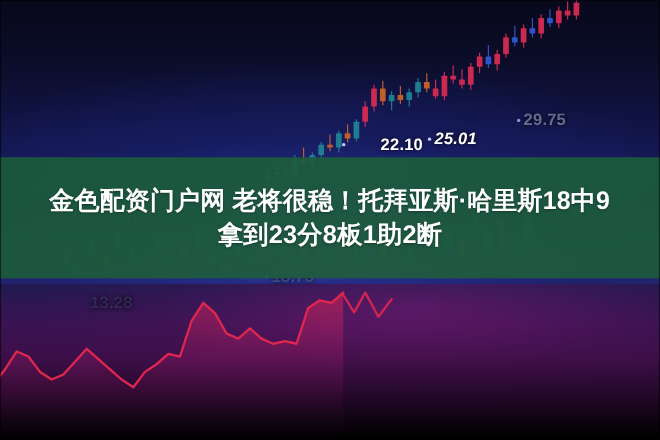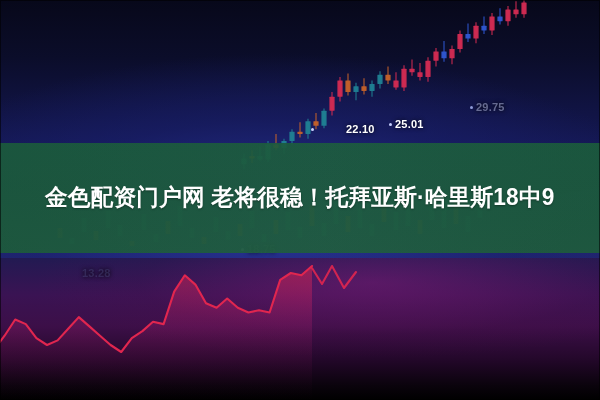--- a/index.html
+++ b/index.html
@@ -52,21 +52,21 @@
     width: 600px; height: 400px;
     overflow: visible;
   }
 
   
   .tag {
     position: absolute;
     display: flex;
     align-items: center;
     gap: 3px;
-    font-size: 11px;
+    font-size: 15px;
     font-weight: bold;
     letter-spacing: 0.2px;
     white-space: nowrap;
     text-shadow: 0 0 4px rgba(0,0,0,0.85);
   }
   .tag .dot {
     width: 3px; height: 3px;
     border-radius: 50%;
     display: inline-block;
   }
@@ -328,21 +328,21 @@
         <polyline points="-6.0,349.7 4.6,335.7 15.2,319.5 25.8,324.1 36.4,338.1 47.0,345.0 57.6,340.4 68.2,328.8 78.8,317.1 89.4,326.4 100.0,335.7 110.6,345.0 121.2,352.0 131.8,338.1 142.4,331.1 153.0,321.8 163.6,324.1 174.2,291.6 184.8,275.3 195.4,284.6 206.0,303.2 216.6,307.8 227.2,298.5 237.8,307.8 248.4,312.5 259.0,310.2 269.6,312.5 280.2,279.9 290.8,273.0 301.4,275.3 312.0,266.0" fill="none" stroke="#e0264f" stroke-width="2.1" stroke-linejoin="round" stroke-linecap="round"></polyline>
         <polyline points="312,268 322,284 332,266 344,288 356,272" fill="none" stroke="#e0264f" stroke-width="2.1" stroke-linejoin="round" stroke-linecap="round" opacity="0.9"></polyline>
       </g>
   </svg>
 
   <div id="labels-layer">
       <div class="tag bright" style="left: 311px; top: 123px; gap: 32px;">
         <span class="dot" style="background: rgb(199, 208, 255);"></span>
         <span>22.10</span>
       </div>
-      <div class="tag bright" style="left: 389px; top: 118px;">
+      <div class="tag bright" style="left: 389px; top: 118px; font-style: italic;">
         <span class="dot" style="background: rgb(199, 208, 255);"></span>
         <span>25.01</span>
       </div>
       <div class="tag dim" style="left: 470px; top: 101px;">
         <span class="dot" style="background: rgb(142, 155, 216);"></span>
         <span>29.75</span>
       </div>
       <div class="tag faint" style="left: 112px; top: 194px;">
         <span>18.07</span>
       </div>
@@ -352,16 +352,17 @@
       </div>
       <div class="tag ghost" style="left: 82px; top: 267px; align-items: flex-end;">
         <span>13.28</span>
       </div>
     </div>
 
   <div class="banner"></div>
   <div class="banner-tint"></div>
   <div class="overlay-text">
     <div class="overlay-line1">金色配资门户网 老将很稳！托拜亚斯·哈里斯18中9</div>
+    <div class="overlay-line2">拿到23分8板1助2断</div>
   </div>
 
   <div class="frame-edge"></div>
 </div>
 
 </body></html>

